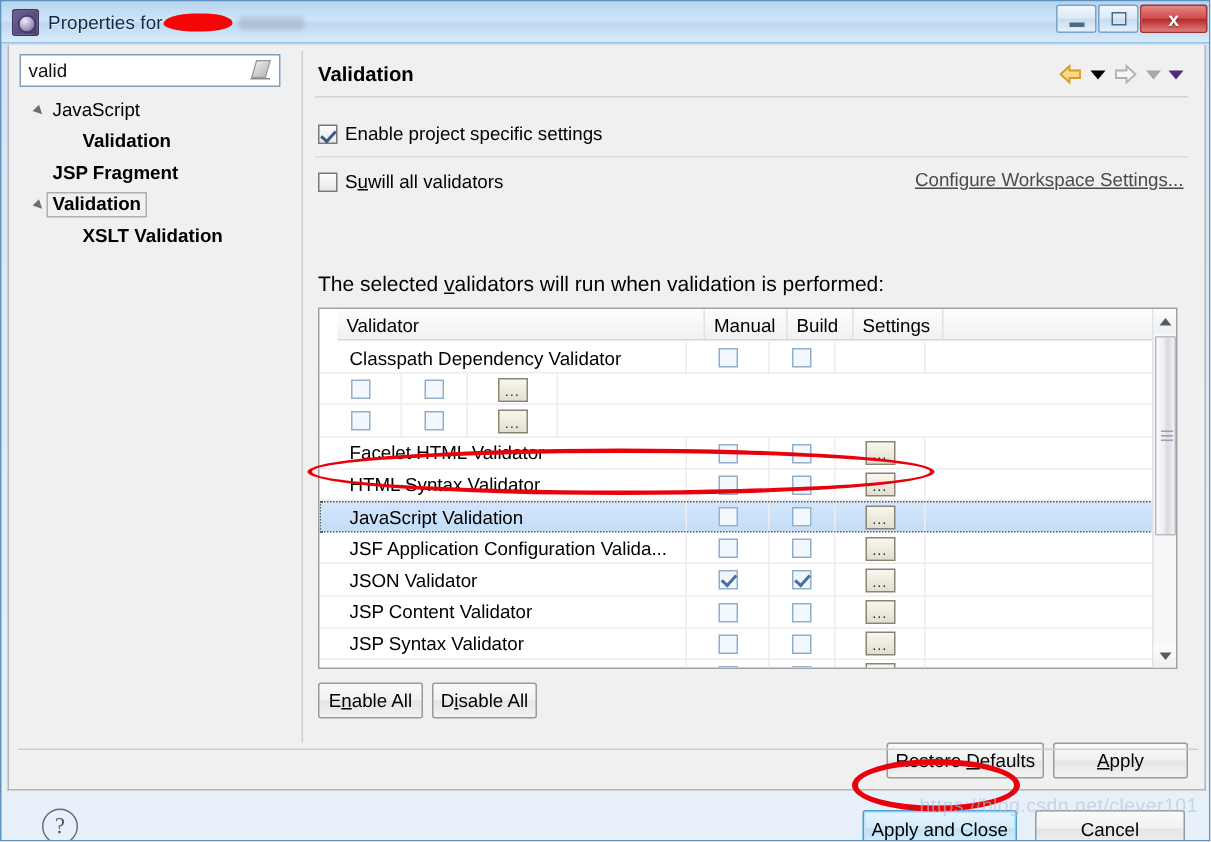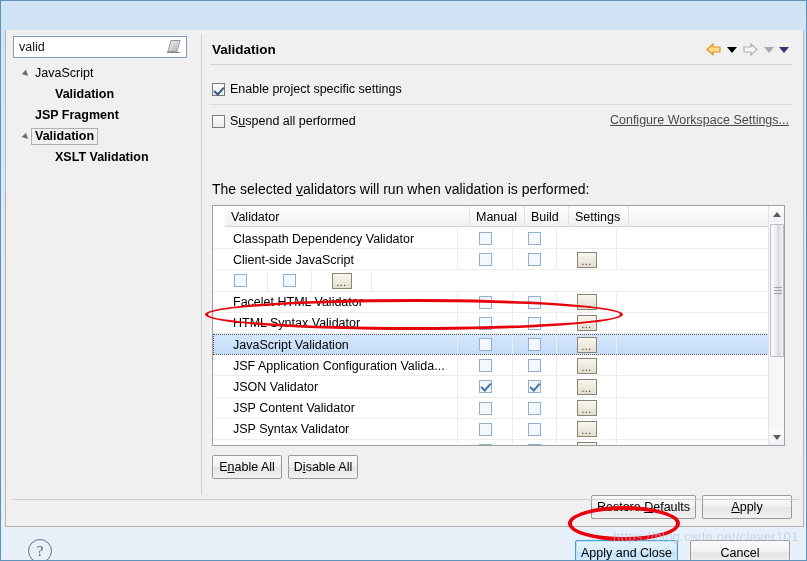--- a/index.html
+++ b/index.html
@@ -412,20 +412,37 @@
     white-space: nowrap;
     z-index: 60;
     pointer-events: none;
   }
 </style>
 </head>
 <body>
 
 <div class="window">
 
+  <div class="titlebar">
+    <div class="title-icon"></div>
+    <div class="title-text">
+      <span>Properties for</span><span class="title-redact"></span><span class="title-redact-blur"></span>
+    </div>
+    <div class="win-buttons">
+      <div class="win-btn">
+          <div class="glyph-min"></div>
+        </div>
+      <div class="win-btn">
+          <div class="glyph-max"></div>
+        </div>
+      <div class="win-btn close">
+          <span class="glyph-close">x</span>
+        </div>
+    </div>
+  </div>
 
   <div class="dialog-body">
 
     <div class="left-panel">
 
       <div class="filter-box">
         <span class="filter-text">valid</span>
         <span class="filter-clear"></span>
       </div>
 
@@ -472,21 +489,21 @@
         <span class="chkbox checked"></span>
         <span><span>Enable pro</span><span class="ul">j</span><span>ect specific settings</span></span>
       </div>
 
       <a class="link">Configure Workspace Settings...</a>
 
       <div class="row-line" style="top:70px;"></div>
 
       <div class="chk-row" style="left:10px; top:80px;">
         <span class="chkbox"></span>
-        <span><span>S</span><span class="ul">u</span><span>spend all performed</span></span>
+        <span><span>S</span><span class="ul">u</span><span>will all validators</span></span>
       </div>
 
       <div class="desc"><span>The selected </span><span class="ul">v</span><span>alidators will run when validation is performed:</span></div>
 
       <div class="table-wrap">
 
         <div class="thead">
           <div class="th c0">Validator</div>
           <div class="th c1">Manual</div>
           <div class="th c2">Build</div>
@@ -502,21 +519,20 @@
                 <span class="cell-chk"></span>
               </div>
             <div class="td c2">
                 <span class="cell-chk"></span>
               </div>
             <div class="td c3"></div>
             <div class="td c4"></div>
           </div>
 
           <div class="tr">
-            <div class="td c0">Client-side JavaScript</div>
             <div class="td c1">
                 <span class="cell-chk"></span>
               </div>
             <div class="td c2">
                 <span class="cell-chk"></span>
               </div>
             <div class="td c3">
                 <span class="settings-btn">...</span>
               </div>
             <div class="td c4"></div>

